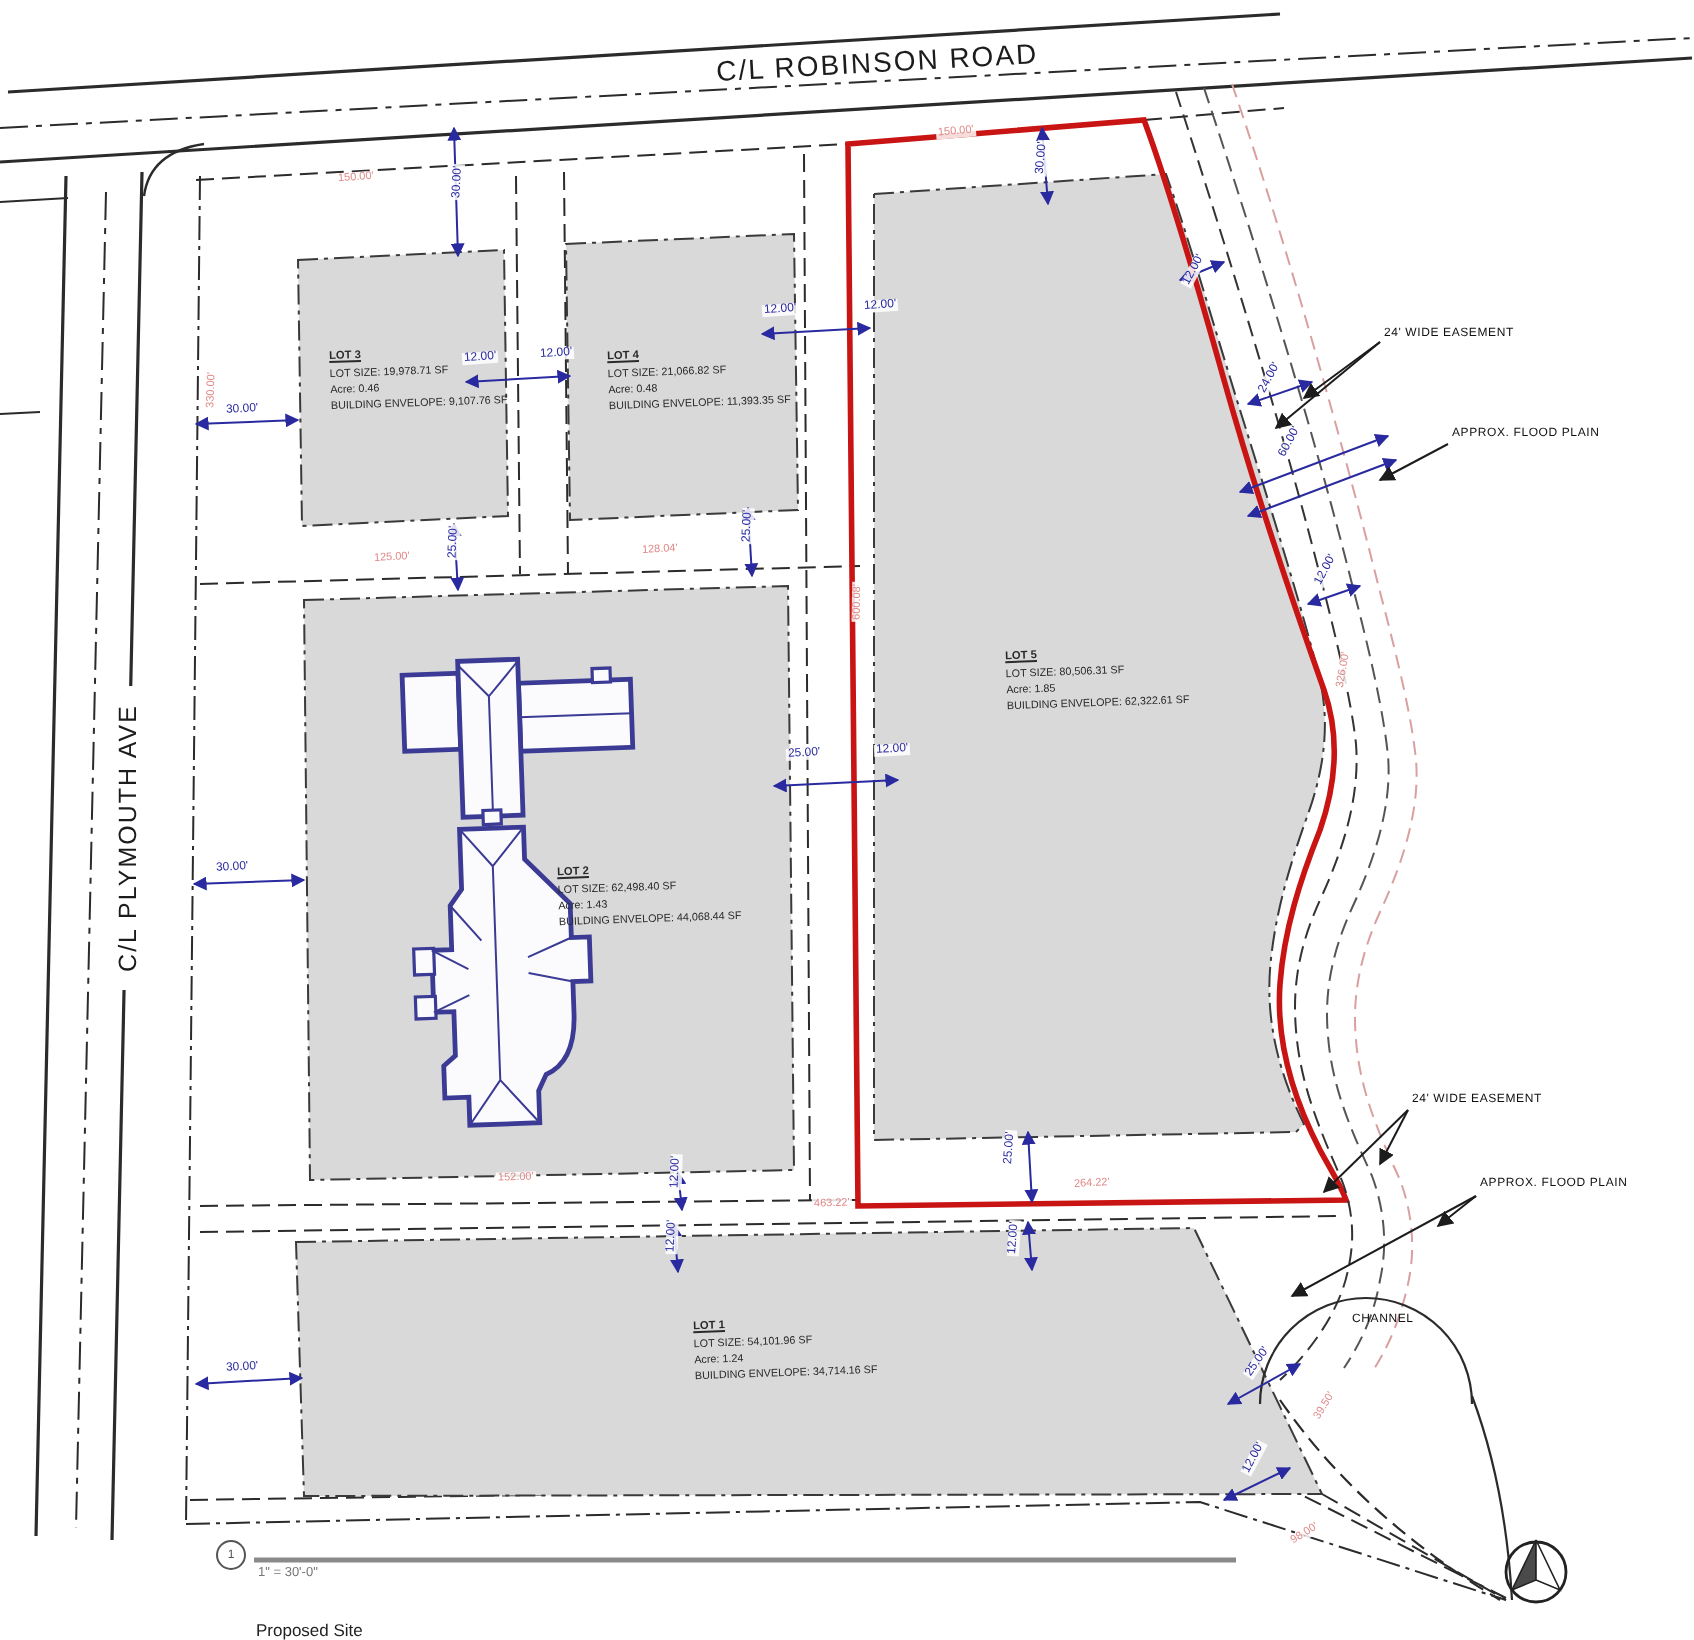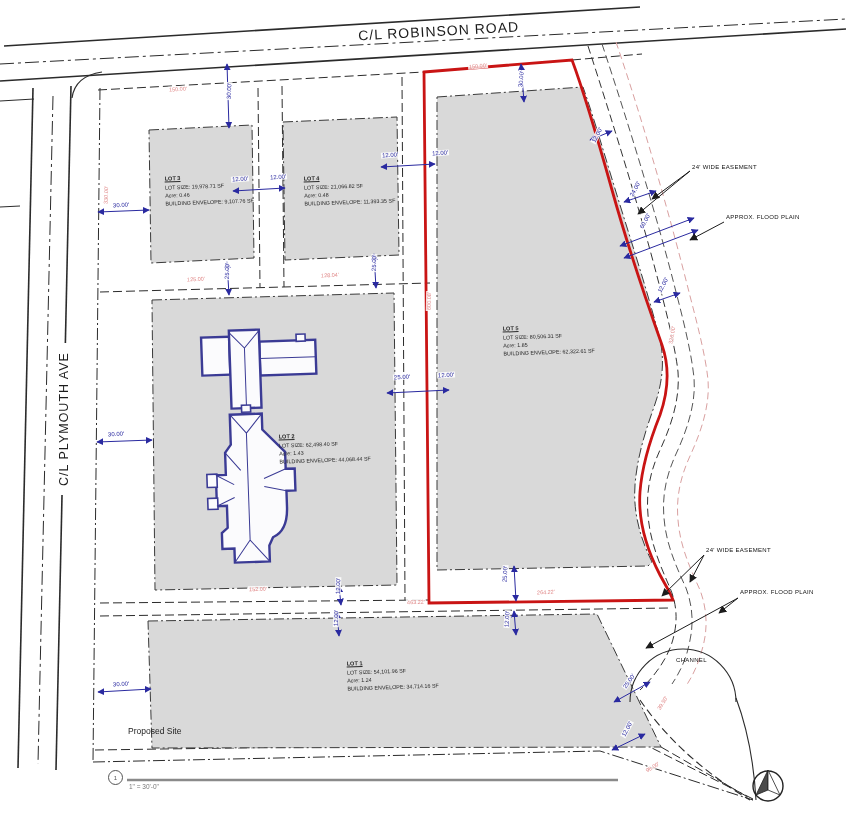--- a/index.html
+++ b/index.html
@@ -14,21 +14,21 @@
   .lotinfo{position:absolute;transform:rotate(-2deg);color:#2a2a2a;}
   .lotname{font-size:5.6px;font-weight:bold;text-decoration:underline;margin-bottom:2px;}
   .lotline{font-size:5.4px;line-height:8px;}
   .anno{position:absolute;font-size:6px;letter-spacing:.3px;color:#111;white-space:nowrap;}
   .dim{position:absolute;font-size:6px;white-space:nowrap;background:rgba(255,255,255,.85);
        padding:0 1px;transform-origin:center;}
   .dim-blue{color:#2a2aa0;}
   .dim-red{color:#e08888;font-size:5.5px;}
   .legend-circle{position:absolute;left:108px;top:770px;width:13px;height:13px;border:1px solid #555;
        border-radius:50%;font-size:6px;color:#555;display:flex;align-items:center;justify-content:center;}
-  .legend-title{position:absolute;left:128px;top:726px;font-size:8.5px;color:#222;text-align:center;}
+  .legend-title{position:absolute;left:128px;top:810px;font-size:8.5px;color:#222;text-align:center;}
   .legend-scale{position:absolute;left:129px;top:783px;font-size:6.5px;color:#777;}
 </style>
 </head>
 <body>
 
 <div class="canvas">
 
 <svg width="847" height="820" viewBox="0 0 847 820">
   <defs>
     <marker id="ab" viewBox="0 0 10 10" refX="9" refY="5" markerWidth="7" markerHeight="7" orient="auto-start-reverse">

